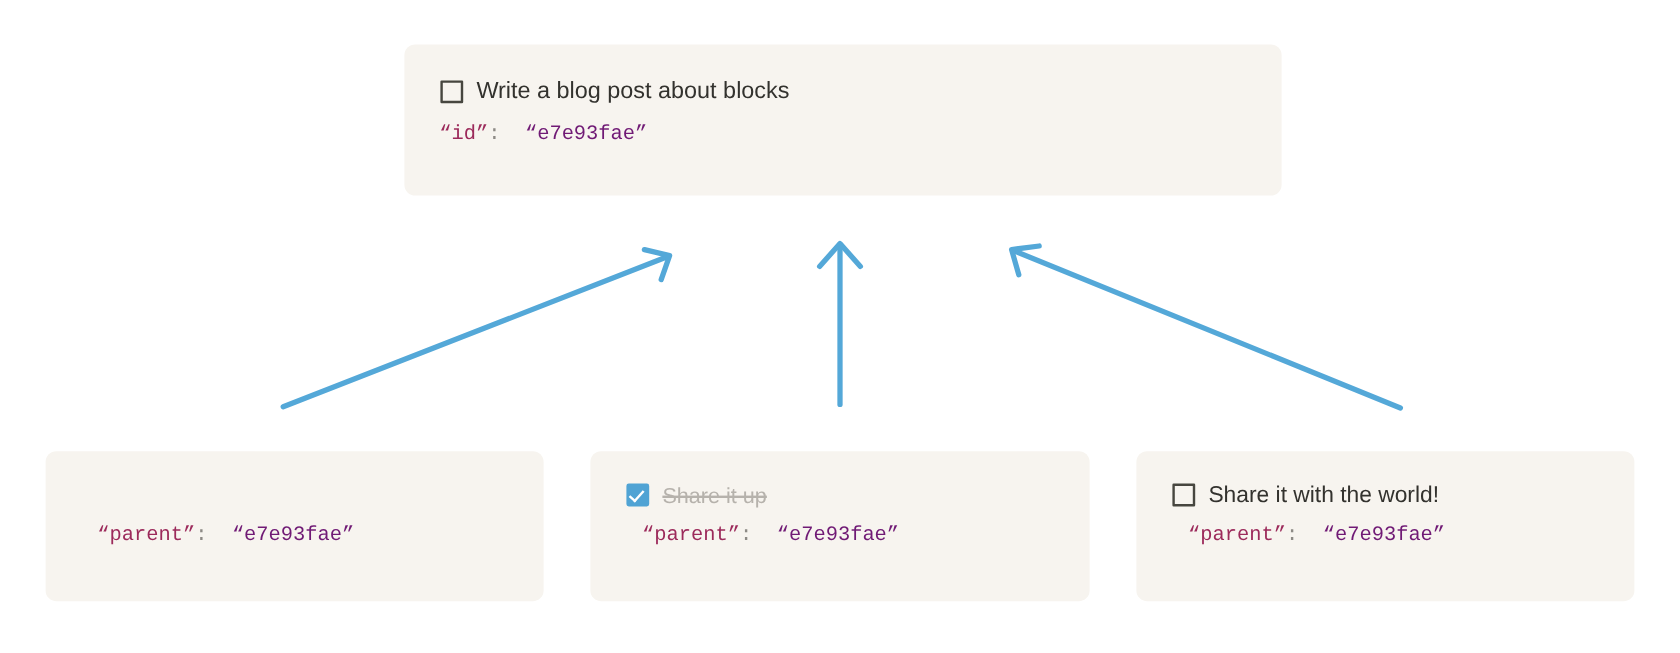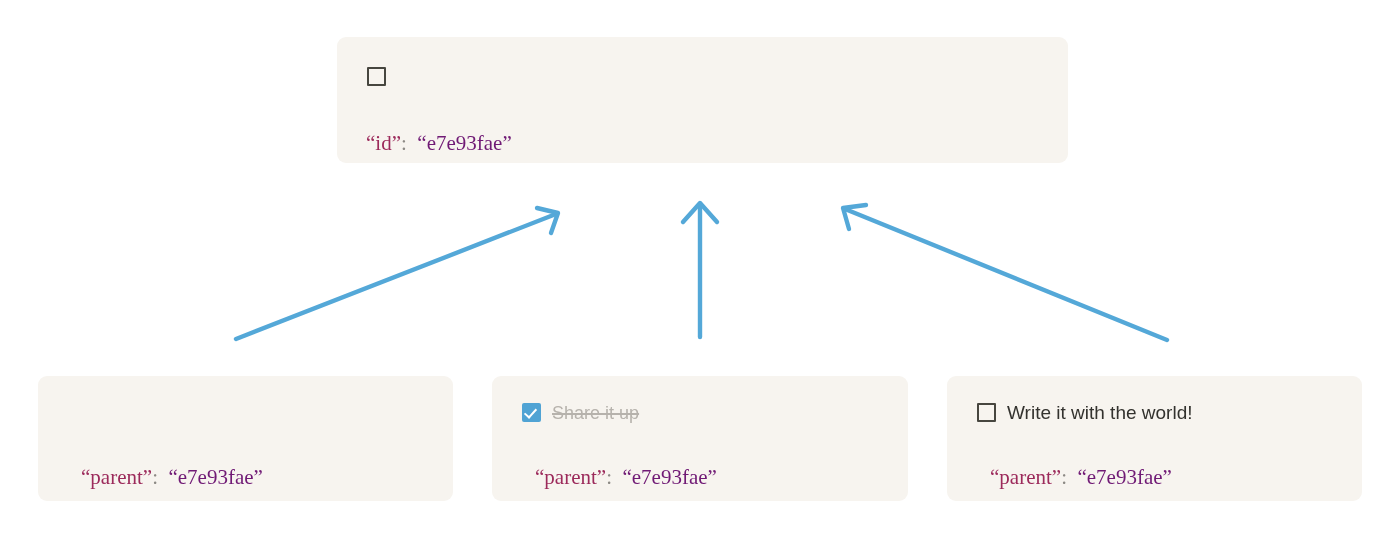--- a/index.html
+++ b/index.html
@@ -106,25 +106,24 @@
   }
   .task-label.done {
     color: #b6b2ac;
     text-decoration: line-through;
     text-decoration-thickness: 1.6px;
     font-size: 18px;
   }
 
   
   .kv {
-    font-family: Liberation Serif, serif;
-    font-size: 21px;
+    font-family: Liberation Mono, monospace;
+    font-size: 17px;
     line-height: 1;
     white-space: nowrap;
-    margin-top: 29px;
   }
   .kv .k     { color: #9c2a5b; }
   .kv .colon { color: #8d8a85; }
   .kv .v     { color: #701a75; }
   .kv .sp    { color: transparent; }
 </style>
 </head>
 <body>
 
 <div id="diagram">
@@ -145,20 +144,21 @@
       <g>
         <line x1="1167" y1="340" x2="845" y2="209"></line>
         <polyline points="866,205 843,208 849,229"></polyline>
       </g>
     </g>
   </svg>
 
   <div class="card root" style="left:337px; top:37px; width:731px; height:126px;">
     <div class="card-row task-row">
       <span class="checkbox unchecked"></span>
+      <span class="task-label">Write a blog post about blocks</span>
     </div>
     <div class="card-row kv-row kv">
       <span class="k">“id”</span>
         <span class="colon">:</span>
         <span class="sp">&nbsp;&nbsp;</span>
         <span class="v">“e7e93fae”</span>
     </div>
   </div>
 
   <div class="card" style="left:38px; top:376px; width:415px; height:125px;">
@@ -179,21 +179,21 @@
       <span class="k">“parent”</span>
         <span class="colon">:</span>
         <span class="sp">&nbsp;&nbsp;</span>
         <span class="v">“e7e93fae”</span>
     </div>
   </div>
 
   <div class="card" style="left:947px; top:376px; width:415px; height:125px;">
     <div class="card-row task-row">
       <span class="checkbox unchecked"></span>
-      <span class="task-label" style="font-size:19px;">Write it with the world!</span>
+      <span class="task-label" style="font-size:19px;">Share it with the world!</span>
     </div>
     <div class="card-row kv-row kv">
       <span class="k">“parent”</span>
         <span class="colon">:</span>
         <span class="sp">&nbsp;&nbsp;</span>
         <span class="v">“e7e93fae”</span>
     </div>
   </div>
 
 </div>

